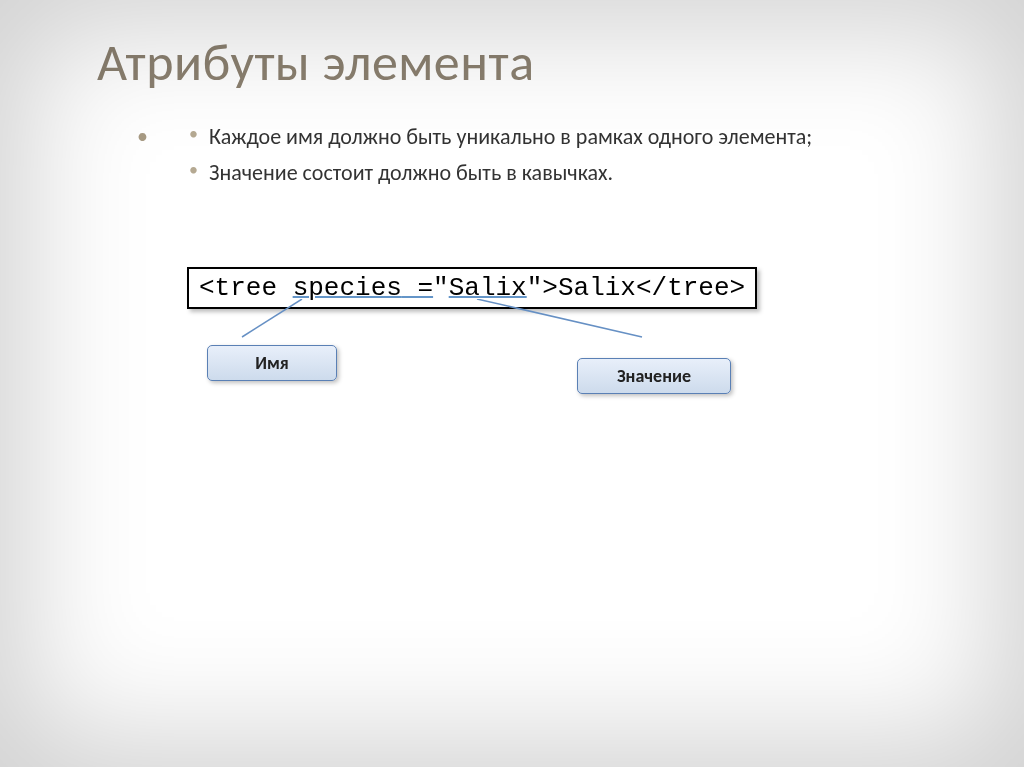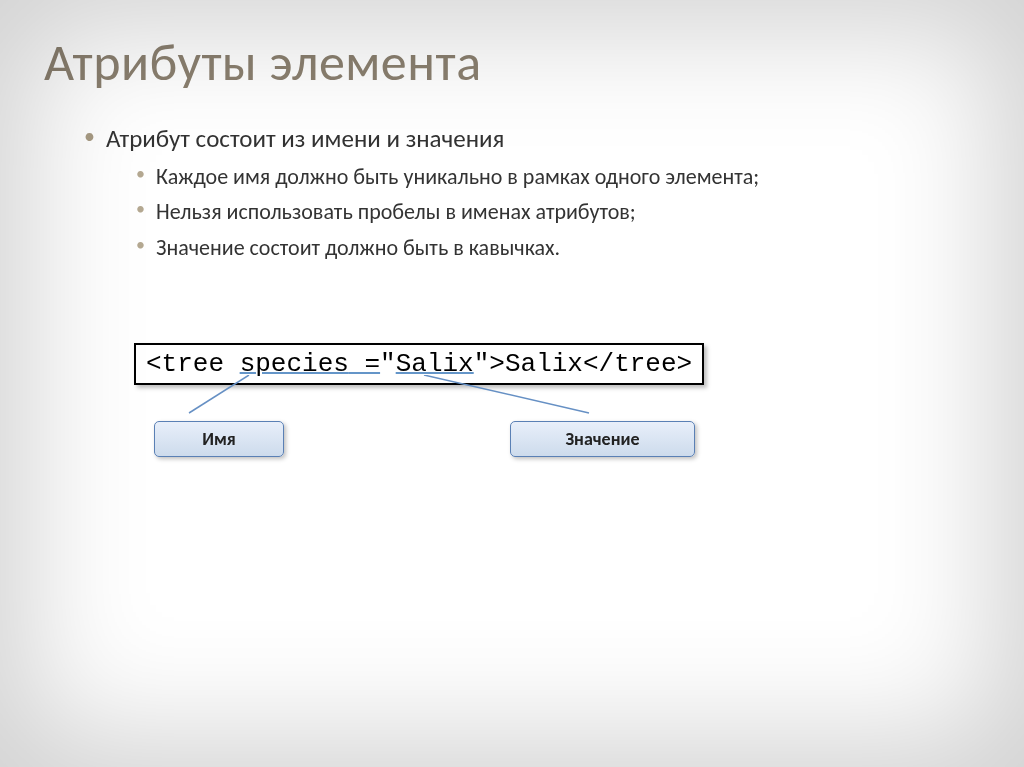--- a/index.html
+++ b/index.html
@@ -15,21 +15,21 @@
       position: relative;
       overflow: hidden;
     }
     .vignette {
       position: absolute;
       inset: 0;
       pointer-events: none;
       box-shadow: inset 0 0 120px 30px rgba(0,0,0,0.18);
     }
     .slide {
-      padding: 30px 80px 40px 44px;
+      padding: 30px 80px 40px 97px;
       position: relative;
     }
     .title {
       font-size: 52px;
       font-weight: 400;
       color: #8b8070;
       margin-bottom: 28px;
       letter-spacing: 0.5px;
     }
     .bullet-list {
@@ -108,40 +108,39 @@
       font-weight: bold;
       color: #222;
       text-align: center;
       box-shadow: 2px 2px 4px rgba(0,0,0,0.25);
     }
     .label-name {
       left: 20px;
       width: 130px;
     }
     .label-value {
-      left: 376px;
-      width: 185px;
+      left: 390px;
+      width: 154px;
+      margin-top: 13px;
     }
     .connector {
       position: absolute;
       pointer-events: none;
     }
   </style>
 </head>
 <body>
 
 <div class="slide">
   <h1 class="title">Атрибуты элемента</h1>
 
   <ul class="bullet-list">
     <li>
-      <span>Атрибут состоит из имени и значения</span>
       <ul class="sub-list">
         <li>Каждое имя должно быть уникально в рамках одного элемента;</li>
-        <li>Нельзя использовать пробелы в именах атрибутов;</li>
         <li>Значение  состоит должно быть в кавычках.</li>
       </ul>
     </li>
   </ul>
 
   <div class="code-area">
     <div class="code-box"><span>&lt;</span><span>tree</span><span> </span><span class="underline">species</span><span class="underline"> =</span><span>"</span><span class="underline">Salix</span><span>"</span><span>&gt;</span><span>Salix</span><span>&lt;/tree&gt;</span></div>
 
     <svg class="connector" style="left:45px; top:32px; width:120px; height:40px;">
       <line x1="70" y1="0" x2="10" y2="38" stroke="#6690c4" stroke-width="1.5"></line>

